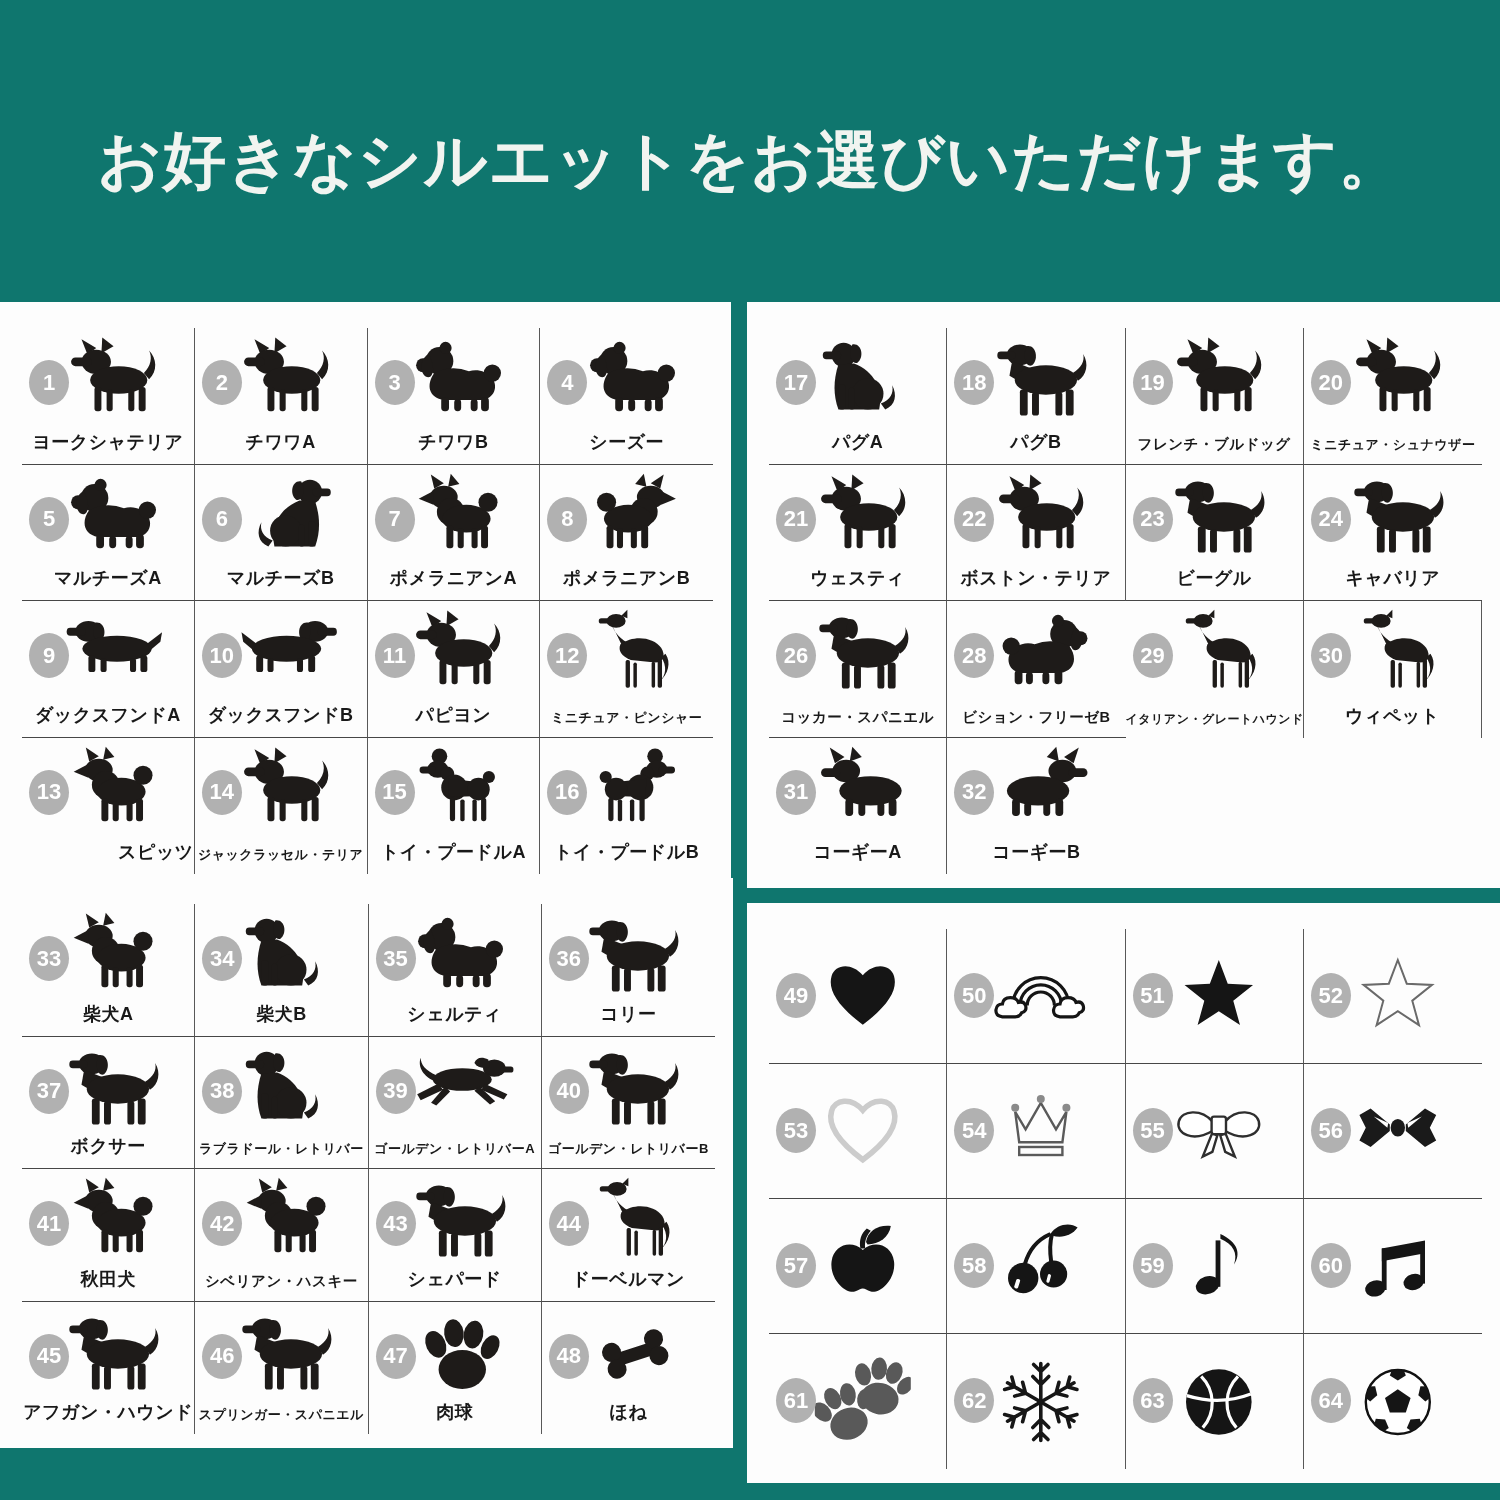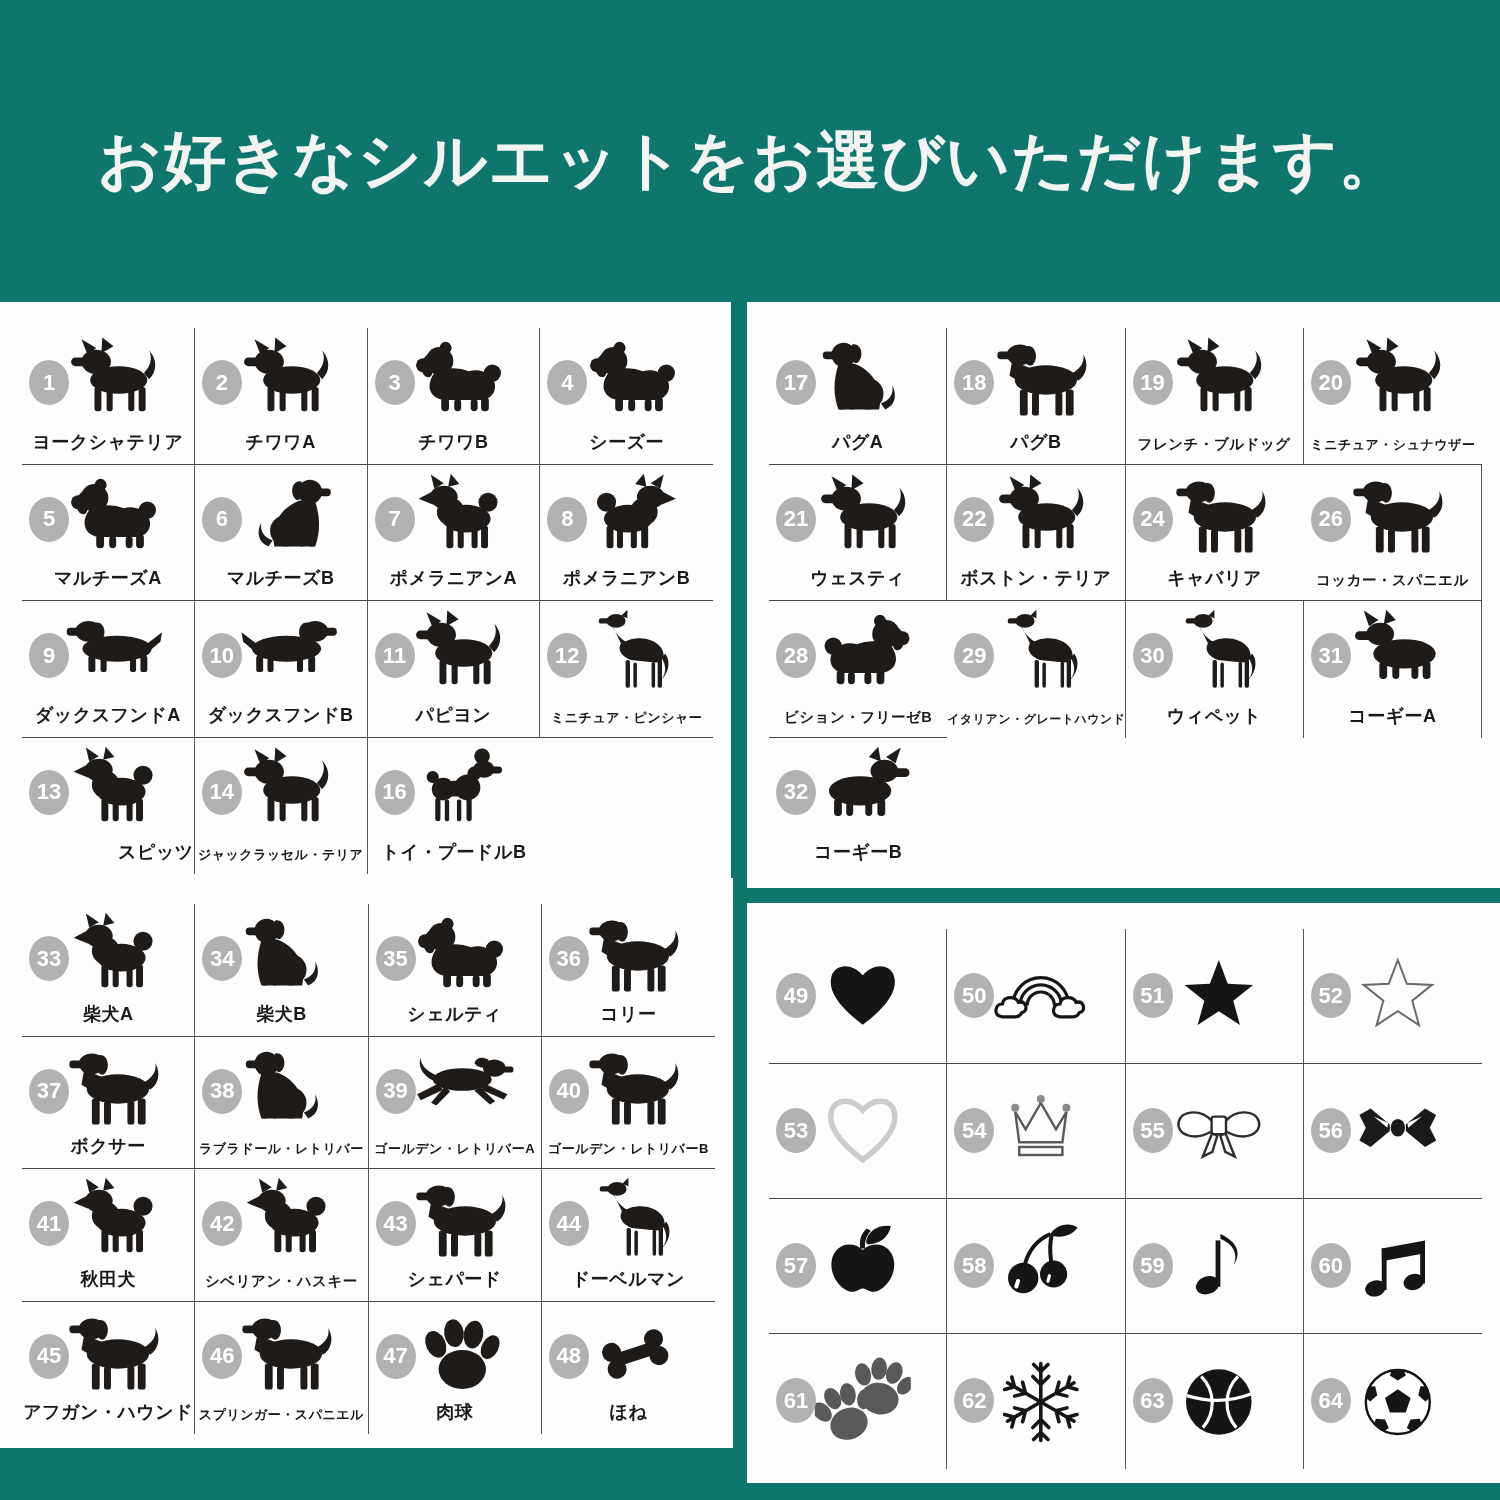--- a/index.html
+++ b/index.html
@@ -317,20 +317,23 @@
           </svg></span><div class="label" style="font-size: 18px;">パピヨン</div></div>
       <div class="cell lc"><span class="badge">12</span><span><svg class="dicon" viewBox="0 0 120 100" fill="#1e1b19">
             <use href="#d-slim"></use>
           </svg></span><div class="label" style="font-size: 13px;">ミニチュア・ピンシャー</div></div>
       <div class="cell lr"><span class="badge">13</span><span><svg class="dicon" viewBox="0 0 120 100" fill="#1e1b19">
             <use href="#d-spitz"></use>
           </svg></span><div class="label" style="font-size: 18px; text-align: right;">スピッツ</div></div>
       <div class="cell lr"><span class="badge">14</span><span><svg class="dicon" viewBox="0 0 120 100" fill="#1e1b19">
             <use href="#d-small"></use>
           </svg></span><div class="label" style="font-size: 13px;">ジャックラッセル・テリア</div></div>
+      <div class="cell lr"><span class="badge">15</span><span><svg class="dicon" viewBox="0 0 120 100" fill="#1e1b19">
+            <use href="#d-poodle"></use>
+          </svg></span><div class="label" style="font-size: 18px;">トイ・プードルA</div></div>
       <div class="cell lc lr"><span class="badge">16</span><span><svg class="dicon flip" viewBox="0 0 120 100" fill="#1e1b19">
             <use href="#d-poodle"></use>
           </svg></span><div class="label" style="font-size: 18px;">トイ・プードルB</div></div>
     </div>
   <div class="panel" id="p2">
       <div class="cell"><span class="badge">17</span><span><svg class="dicon" viewBox="0 0 120 100" fill="#1e1b19">
             <use href="#d-sit"></use>
           </svg></span><div class="label" style="font-size: 18px;">パグA</div></div>
       <div class="cell"><span class="badge">18</span><span><svg class="dicon" viewBox="0 0 120 100" fill="#1e1b19">
             <use href="#d-large"></use>
@@ -340,20 +343,23 @@
           </svg></span><div class="label" style="font-size: 14.5px;">フレンチ・ブルドッグ</div></div>
       <div class="cell lc"><span class="badge">20</span><span><svg class="dicon" viewBox="0 0 120 100" fill="#1e1b19">
             <use href="#d-small"></use>
           </svg></span><div class="label" style="font-size: 13px;">ミニチュア・シュナウザー</div></div>
       <div class="cell"><span class="badge">21</span><span><svg class="dicon" viewBox="0 0 120 100" fill="#1e1b19">
             <use href="#d-small"></use>
           </svg></span><div class="label" style="font-size: 18px;">ウェスティ</div></div>
       <div class="cell"><span class="badge">22</span><span><svg class="dicon" viewBox="0 0 120 100" fill="#1e1b19">
             <use href="#d-small"></use>
           </svg></span><div class="label" style="font-size: 18px;">ボストン・テリア</div></div>
+      <div class="cell"><span class="badge">23</span><span><svg class="dicon" viewBox="0 0 120 100" fill="#1e1b19">
+            <use href="#d-large"></use>
+          </svg></span><div class="label" style="font-size: 18px;">ビーグル</div></div>
       <div class="cell lc"><span class="badge">24</span><span><svg class="dicon" viewBox="0 0 120 100" fill="#1e1b19">
             <use href="#d-large"></use>
           </svg></span><div class="label" style="font-size: 18px;">キャバリア</div></div>
       <div class="cell"><span class="badge">26</span><span><svg class="dicon" viewBox="0 0 120 100" fill="#1e1b19">
             <use href="#d-large"></use>
           </svg></span><div class="label" style="font-size: 14.5px;">コッカー・スパニエル</div></div>
       <div class="cell lc"><span class="badge">28</span><span><svg class="dicon flip" viewBox="0 0 120 100" fill="#1e1b19">
             <use href="#d-fluffy"></use>
           </svg></span><div class="label" style="font-size: 14.5px;">ビション・フリーゼB</div></div>
       <div class="cell lr"><span class="badge">29</span><span><svg class="dicon" viewBox="0 0 120 100" fill="#1e1b19">

